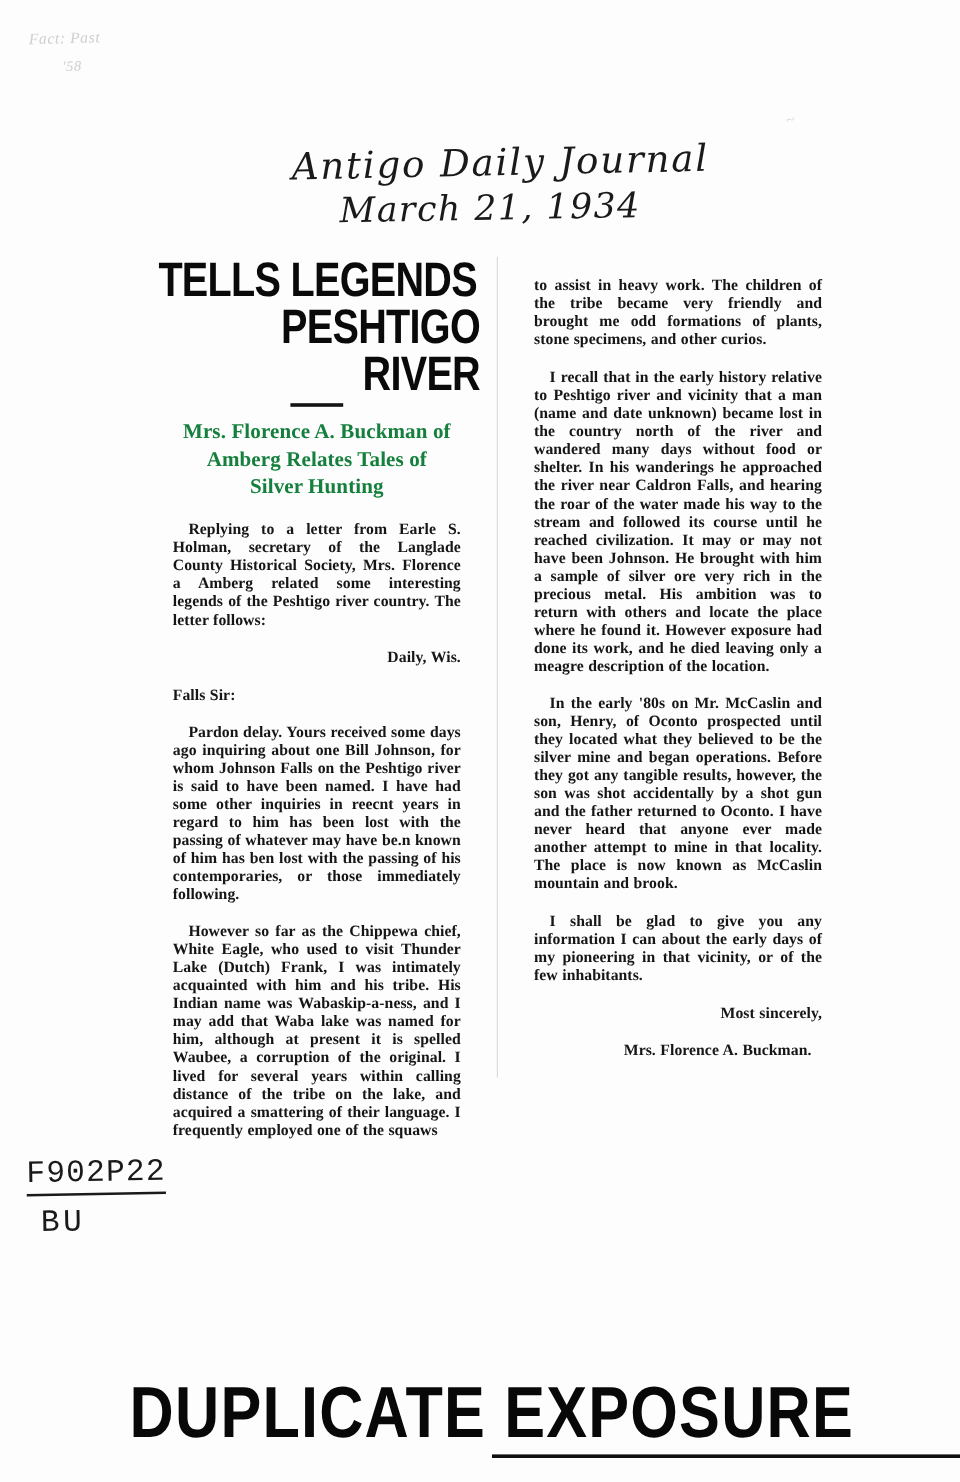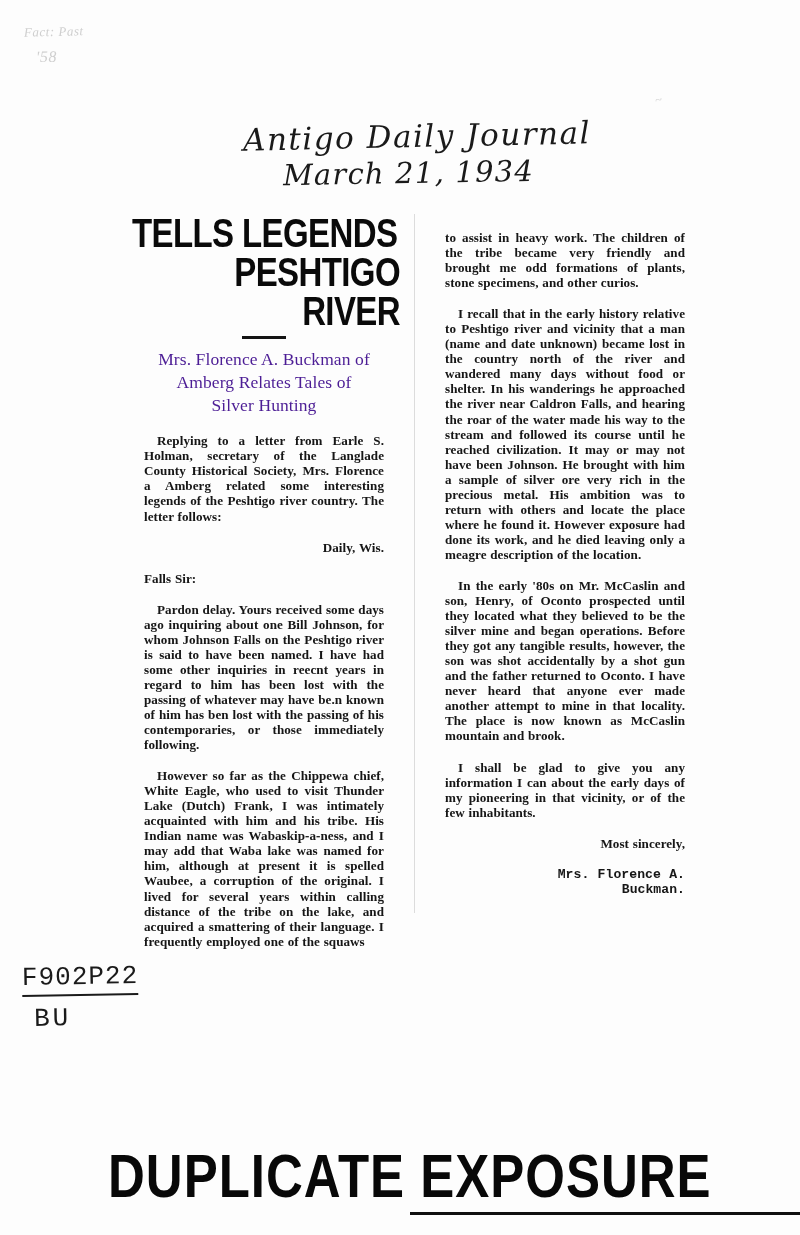--- a/index.html
+++ b/index.html
@@ -29,21 +29,21 @@
   .ghost-mark {
     position: absolute;
     color: #cfcfcf;
     font-family: "Liberation Serif", serif;
     font-style: italic;
     letter-spacing: 0.5px;
     user-select: none;
     white-space: nowrap;
   }
   .ghost-top-left-1 { left: 24px;  top: 24px;  font-size: 13px; transform: rotate(-1.5deg); }
-  .ghost-top-left-2 { left: 36px;  top: 48px;  font-size: 16px; transform: rotate(-1deg); }
+  .ghost-top-left-2 { left: 52px;  top: 48px;  font-size: 12px; transform: rotate(-1deg); }
   .ghost-top-right  { left: 655px; top: 92px;  font-size: 13px; transform: rotate(-14deg); color:#d8d8d8;}
 
   
   .handwriting {
     position: absolute;
     font-family: "DejaVu Serif", serif;
     font-style: italic;
     color: #1a1a1a;
     white-space: nowrap;
   }
@@ -101,25 +101,25 @@
 
   .rule-short {
     width: 44px;
     height: 3px;
     background: #141414;
     margin: 26px auto 9px auto;
   }
 
   .subhead {
     font-family: "Liberation Serif", serif;
-    font-weight: normal;
+    font-weight: bold;
     font-size: 17.5px;
     line-height: 1.32;
     text-align: center;
-    color: #4c1d95;
+    color: #15803d;
     margin: 0 0 14px 0;
     letter-spacing: 0.1px;
   }
   .subhead span { display: block; }
 
   
   .body-text p {
     font-family: "Liberation Serif", serif;
     font-size: 13.1px;
     line-height: 15.05px;
@@ -128,21 +128,21 @@
     color: #161616;
     letter-spacing: 0.05px;
     word-spacing: 0.4px;
     font-weight: bold;
     -webkit-text-stroke: 0.01px #161616;
   }
   .body-text p.indent { text-indent: 13px; }
   .body-text p.flush  { text-indent: 0; }
   .body-text p.right  { text-align: right; text-indent: 0; }
   .body-text p.signoff-1 { text-indent: 38px; text-align: right; }
-  .body-text p.signoff-2 { text-indent: 66px; text-align: right; font-family: Liberation Mono, monospace; }
+  .body-text p.signoff-2 { text-indent: 66px; text-align: center; }
 
   
   .call-number {
     position: absolute;
     left: 22px;
     top: 962px;
     font-family: Liberation Mono, monospace;
     color: #1a1a1a;
   }
   .call-number .cn-main {

